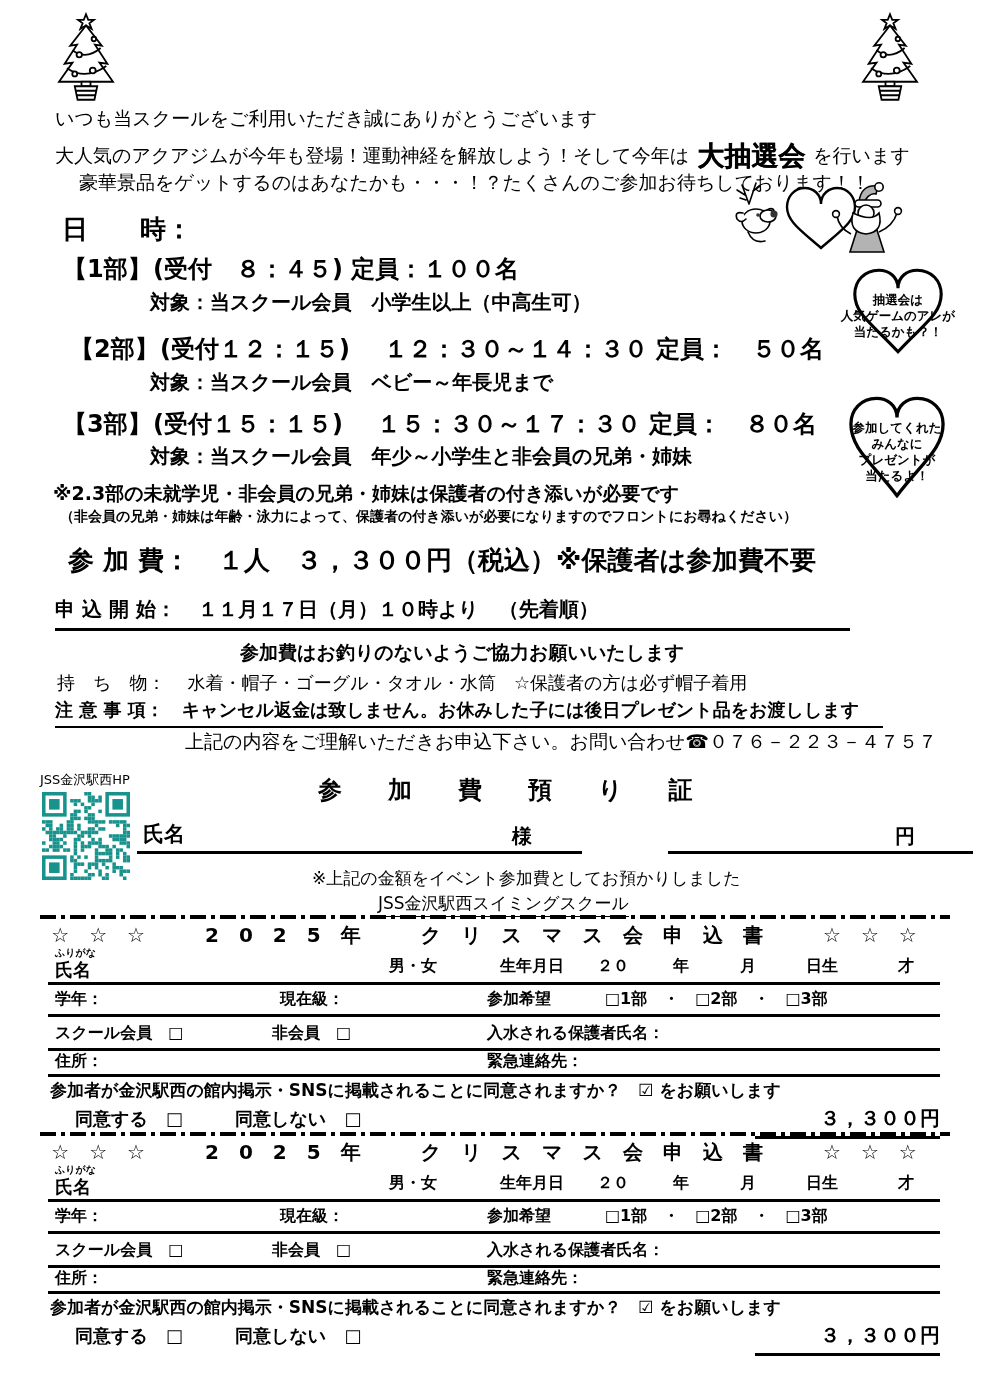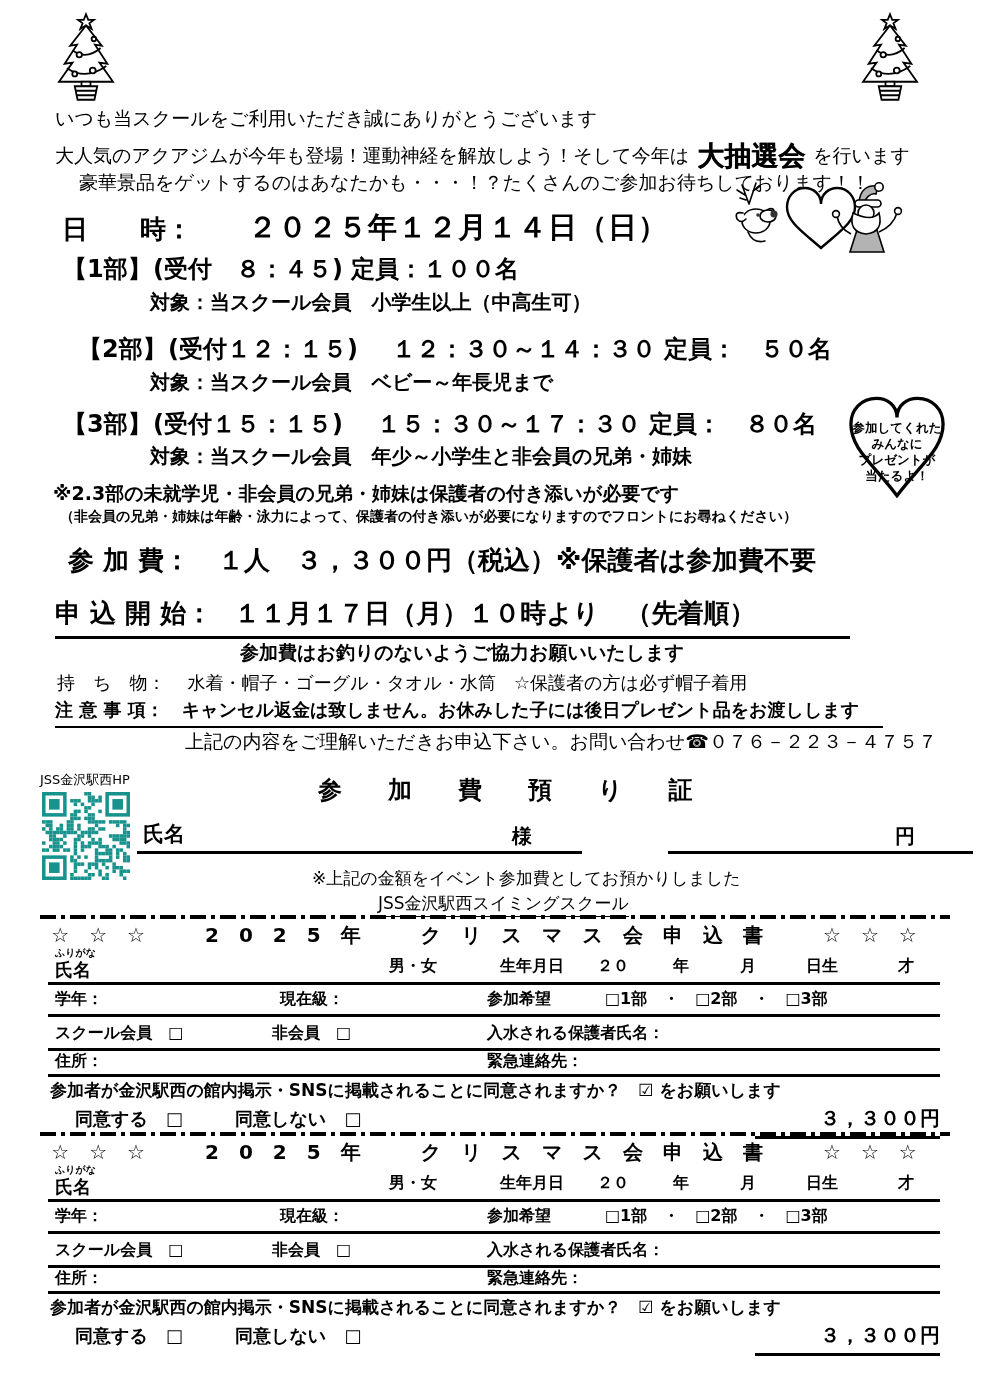--- a/index.html
+++ b/index.html
@@ -11,21 +11,21 @@
   .intro{font-size:19px;font-weight:500;white-space:nowrap;}
   .big-draw{font-size:27px;font-weight:800;margin:0 8px;vertical-align:-3px;
             text-shadow:0.7px 0 #000;}
   .dlabel{font-size:26px;font-weight:800;white-space:nowrap;}
   .dvalue{font-size:29px;font-weight:700;white-space:nowrap;letter-spacing:1px;}
   .part{font-size:24px;font-weight:600;white-space:nowrap;display:flex;}
   .target{font-size:20px;font-weight:600;white-space:nowrap;}
   .note1{font-size:19px;font-weight:700;white-space:nowrap;}
   .note2{font-size:14px;font-weight:600;white-space:nowrap;}
   .fee{font-size:26px;font-weight:700;white-space:nowrap;}
-  .apply{font-size:26px;font-weight:800;white-space:nowrap;border-bottom:3px solid #000;padding-bottom:5px;}
+  .apply{font-size:20px;font-weight:800;white-space:nowrap;border-bottom:3px solid #000;padding-bottom:5px;}
   .feenote{font-size:19px;font-weight:700;white-space:nowrap;}
   .items{font-size:18px;font-weight:500;white-space:nowrap;}
   .caution{font-size:18px;font-weight:700;white-space:nowrap;border-bottom:2.5px solid #000;padding-bottom:4px;}
   .contact{font-size:19px;font-weight:500;white-space:nowrap;}
   .heart-box{position:absolute;}
   .heart-box svg{position:absolute;left:0;top:0;}
   .heart-text{position:absolute;inset:0;display:flex;flex-direction:column;align-items:center;
               justify-content:center;font-size:12.5px;font-weight:600;line-height:1.3;padding-top:10px;}
   .rule{position:absolute;background:#000;}
   .dashline{position:absolute;height:4px;
@@ -114,45 +114,54 @@
         <path d="M126 22 Q128 4 145 6 L143 14 Q136 12 130 24 Z" fill="#b3b3b3"></path>
         <circle cx="146" cy="7" r="4.2" fill="#fff"></circle>
         <rect x="122" y="20" width="26" height="7" rx="3.5" fill="#fff"></rect>
         <circle cx="133" cy="33" r="8" fill="#fff"></circle>
         <path d="M120 33 Q115 52 133 54 Q151 52 146 33 Q139 42 120 33 Z" fill="#fff"></path>
       </g>
     </svg>
   </div>
 
   <div class="abs dlabel" style="left:62px;top:212px;">日　　時：</div>
-  <div class="abs dvalue" style="left:248px;top:208px;">２０２５年１２月１４日（日）</div>
 
   <div class="abs part" style="left:63px;top:253px;">
     <span style="width:90px;">【1部】</span>
     <span style="width:198px;">(受付　８：４５)</span>
     <span>定員：１００名</span>
   </div>
   <div class="abs target" style="left:150px;top:289px;">対象：当スクール会員　小学生以上（中高生可）</div>
 
-  <div class="abs part" style="left:78px;top:333px;">
+  <div class="abs part" style="left:70px;top:333px;">
     <span style="width:90px;">【2部】</span>
     <span style="width:198px;">(受付１２：１５)</span>
     <span style="width:272px;margin-left:26px;">１２：３０～１４：３０</span>
     <span>定員：　５０名</span>
   </div>
   <div class="abs target" style="left:150px;top:369px;">対象：当スクール会員　ベビー～年長児まで</div>
 
   <div class="abs part" style="left:63px;top:408px;">
     <span style="width:90px;">【3部】</span>
     <span style="width:198px;">(受付１５：１５)</span>
     <span style="width:272px;margin-left:26px;">１５：３０～１７：３０</span>
     <span>定員：　８０名</span>
   </div>
   <div class="abs target" style="left:150px;top:443px;">対象：当スクール会員　年少～小学生と非会員の兄弟・姉妹</div>
 
+  <div class="heart-box" style="left:836px;top:263px;width:124px;height:96px;">
+    <svg width="124" height="96" viewBox="0 0 100 80">
+      <path d="M50 21 C50 11 42 6 34 6 C22 6 14 15 14 26 C14 43 30 52 50 74 C70 52 86 43 86 26 C86 15 78 6 66 6 C58 6 50 11 50 21 Z" fill="#fff" stroke="#000" stroke-width="2.6"></path>
+    </svg>
+    <div class="heart-text">
+      <span>抽選会は</span>
+      <span>人気ゲームのアレが</span>
+      <span>当たるかも？！</span>
+    </div>
+  </div>
 
   <div class="heart-box" style="left:833px;top:390px;width:128px;height:114px;">
     <svg width="128" height="114" viewBox="0 0 100 88">
       <path d="M50 21 C50 11 42 6 34 6 C22 6 14 15 14 26 C14 45 30 56 50 82 C70 56 86 45 86 26 C86 15 78 6 66 6 C58 6 50 11 50 21 Z" fill="#fff" stroke="#000" stroke-width="2.6"></path>
     </svg>
     <div class="heart-text">
       <span>参加してくれた</span>
       <span>みんなに</span>
       <span>プレゼントが</span>
       <span>当たるよ！</span>

